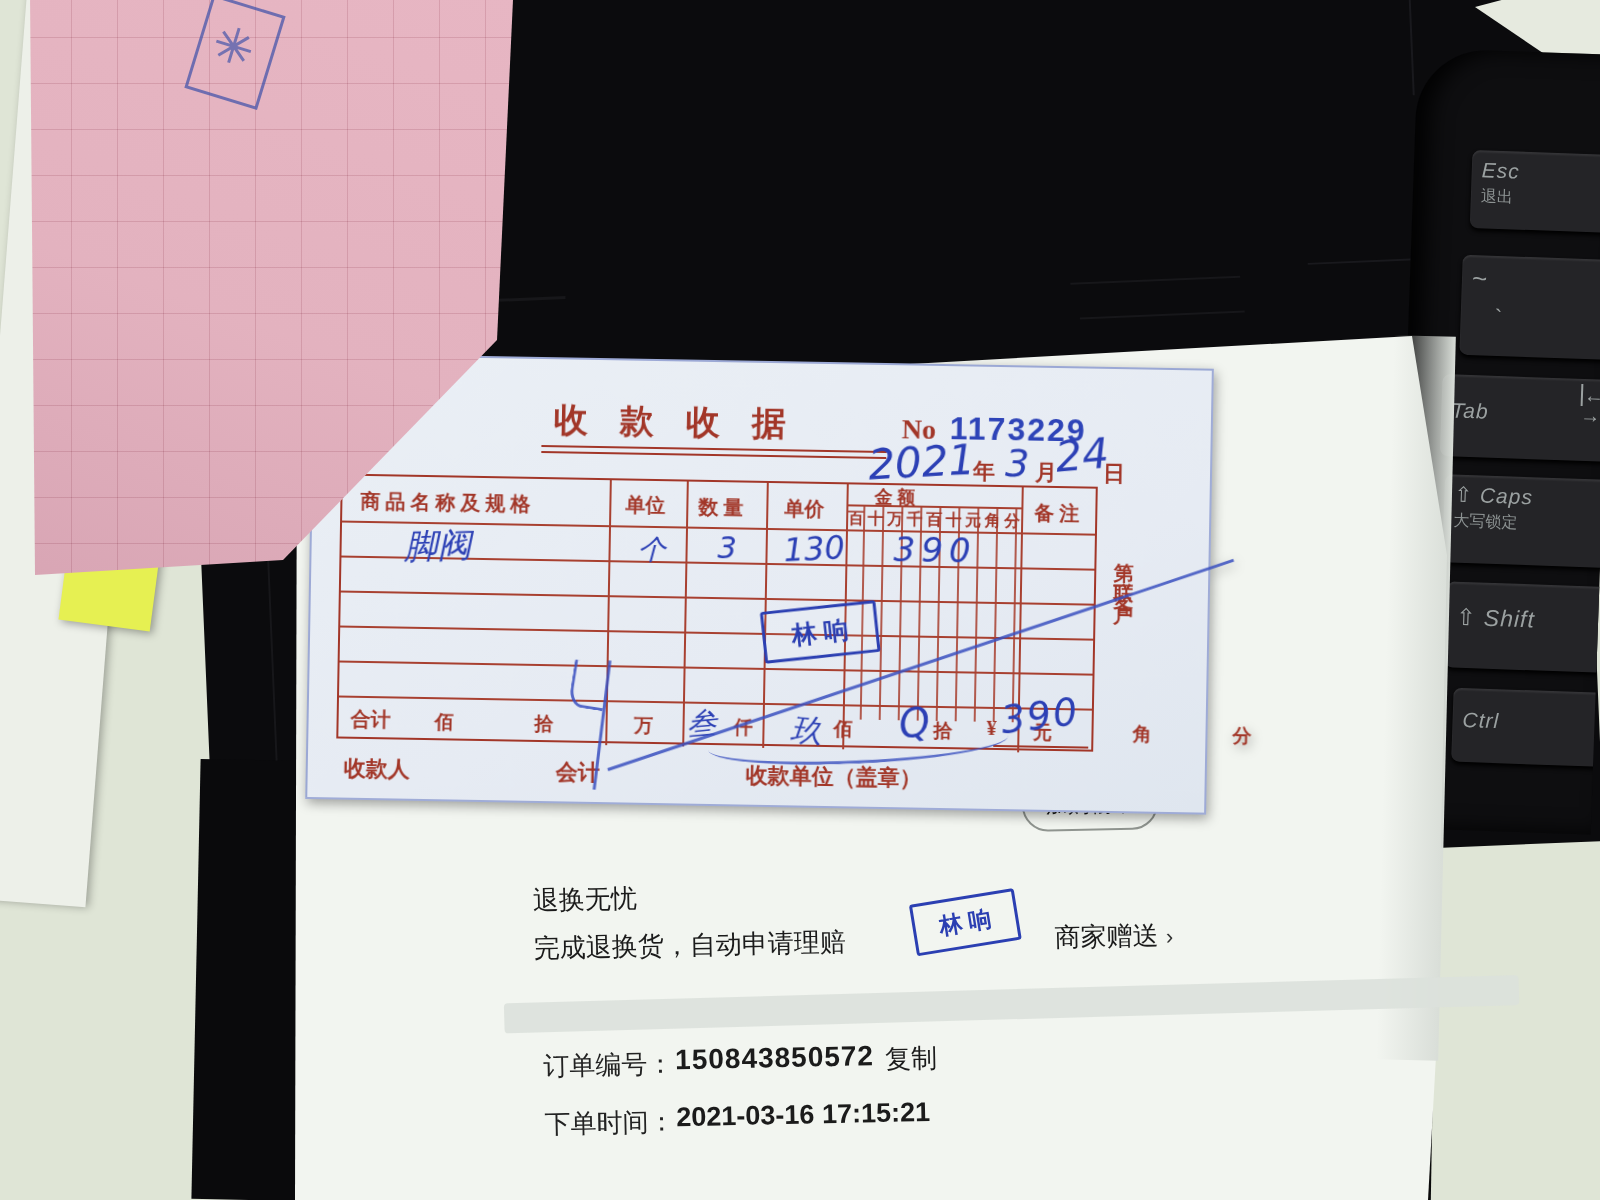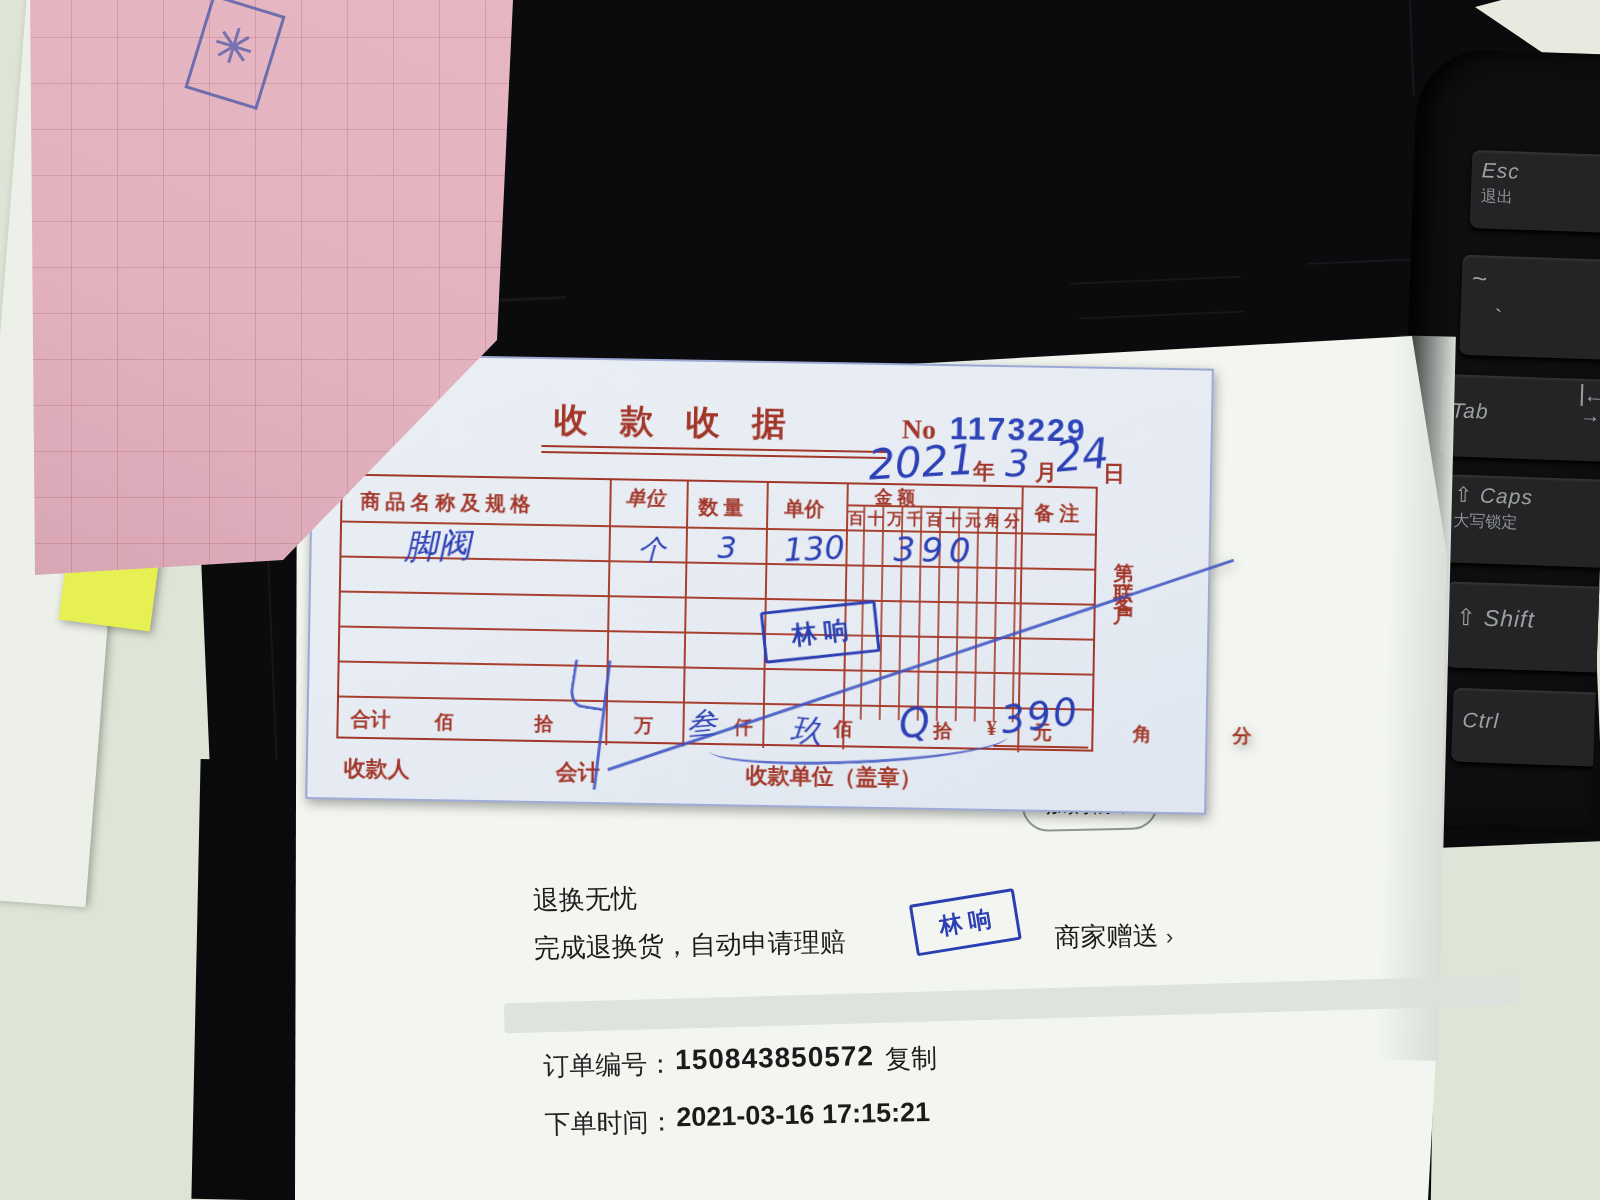--- a/index.html
+++ b/index.html
@@ -134,21 +134,21 @@
       <div class="hline" style="top:45px;"></div>
       <div class="abs" style="left:504px;top:20px;width:175px;height:2px;background:#a84030;"></div>
       <div class="subcols"></div>
       <div class="hline" style="top:80px;"></div>
       <div class="hline" style="top:115px;"></div>
       <div class="hline" style="top:150px;"></div>
       <div class="hline" style="top:185px;"></div>
       <div class="hline" style="top:220px;"></div>
 
       <div class="abs rprint hdr" style="left:18px;top:12px;">商 品 名 称 及 规 格</div>
-      <div class="abs rprint hdr" style="left:283px;top:4px;font-style:italic;">单位</div>
+      <div class="abs rprint hdr" style="left:283px;top:11px;">单位</div>
       <div class="abs rprint hdr" style="left:356px;top:12px;">数  量</div>
       <div class="abs rprint hdr" style="left:442px;top:12px;">单价</div>
       <div class="abs rprint" style="left:532px;top:0px;font-size:18px;">金        额</div>
       <div class="abs rprint" style="left:506px;top:24px;font-size:16px;letter-spacing:3.5px;">百十万千百十元角分</div>
       <div class="abs rprint hdr" style="left:692px;top:12px;">备  注</div>
 
       <div class="abs ink" style="left:62px;top:46px;font-size:34px;transform:rotate(-3deg);">脚阀</div>
       <div class="abs ink" style="left:296px;top:50px;font-size:28px;">个</div>
       <div class="abs ink" style="left:376px;top:48px;font-size:30px;">3</div>
       <div class="abs ink" style="left:442px;top:46px;font-size:32px;transform:rotate(-4deg);">130</div>

